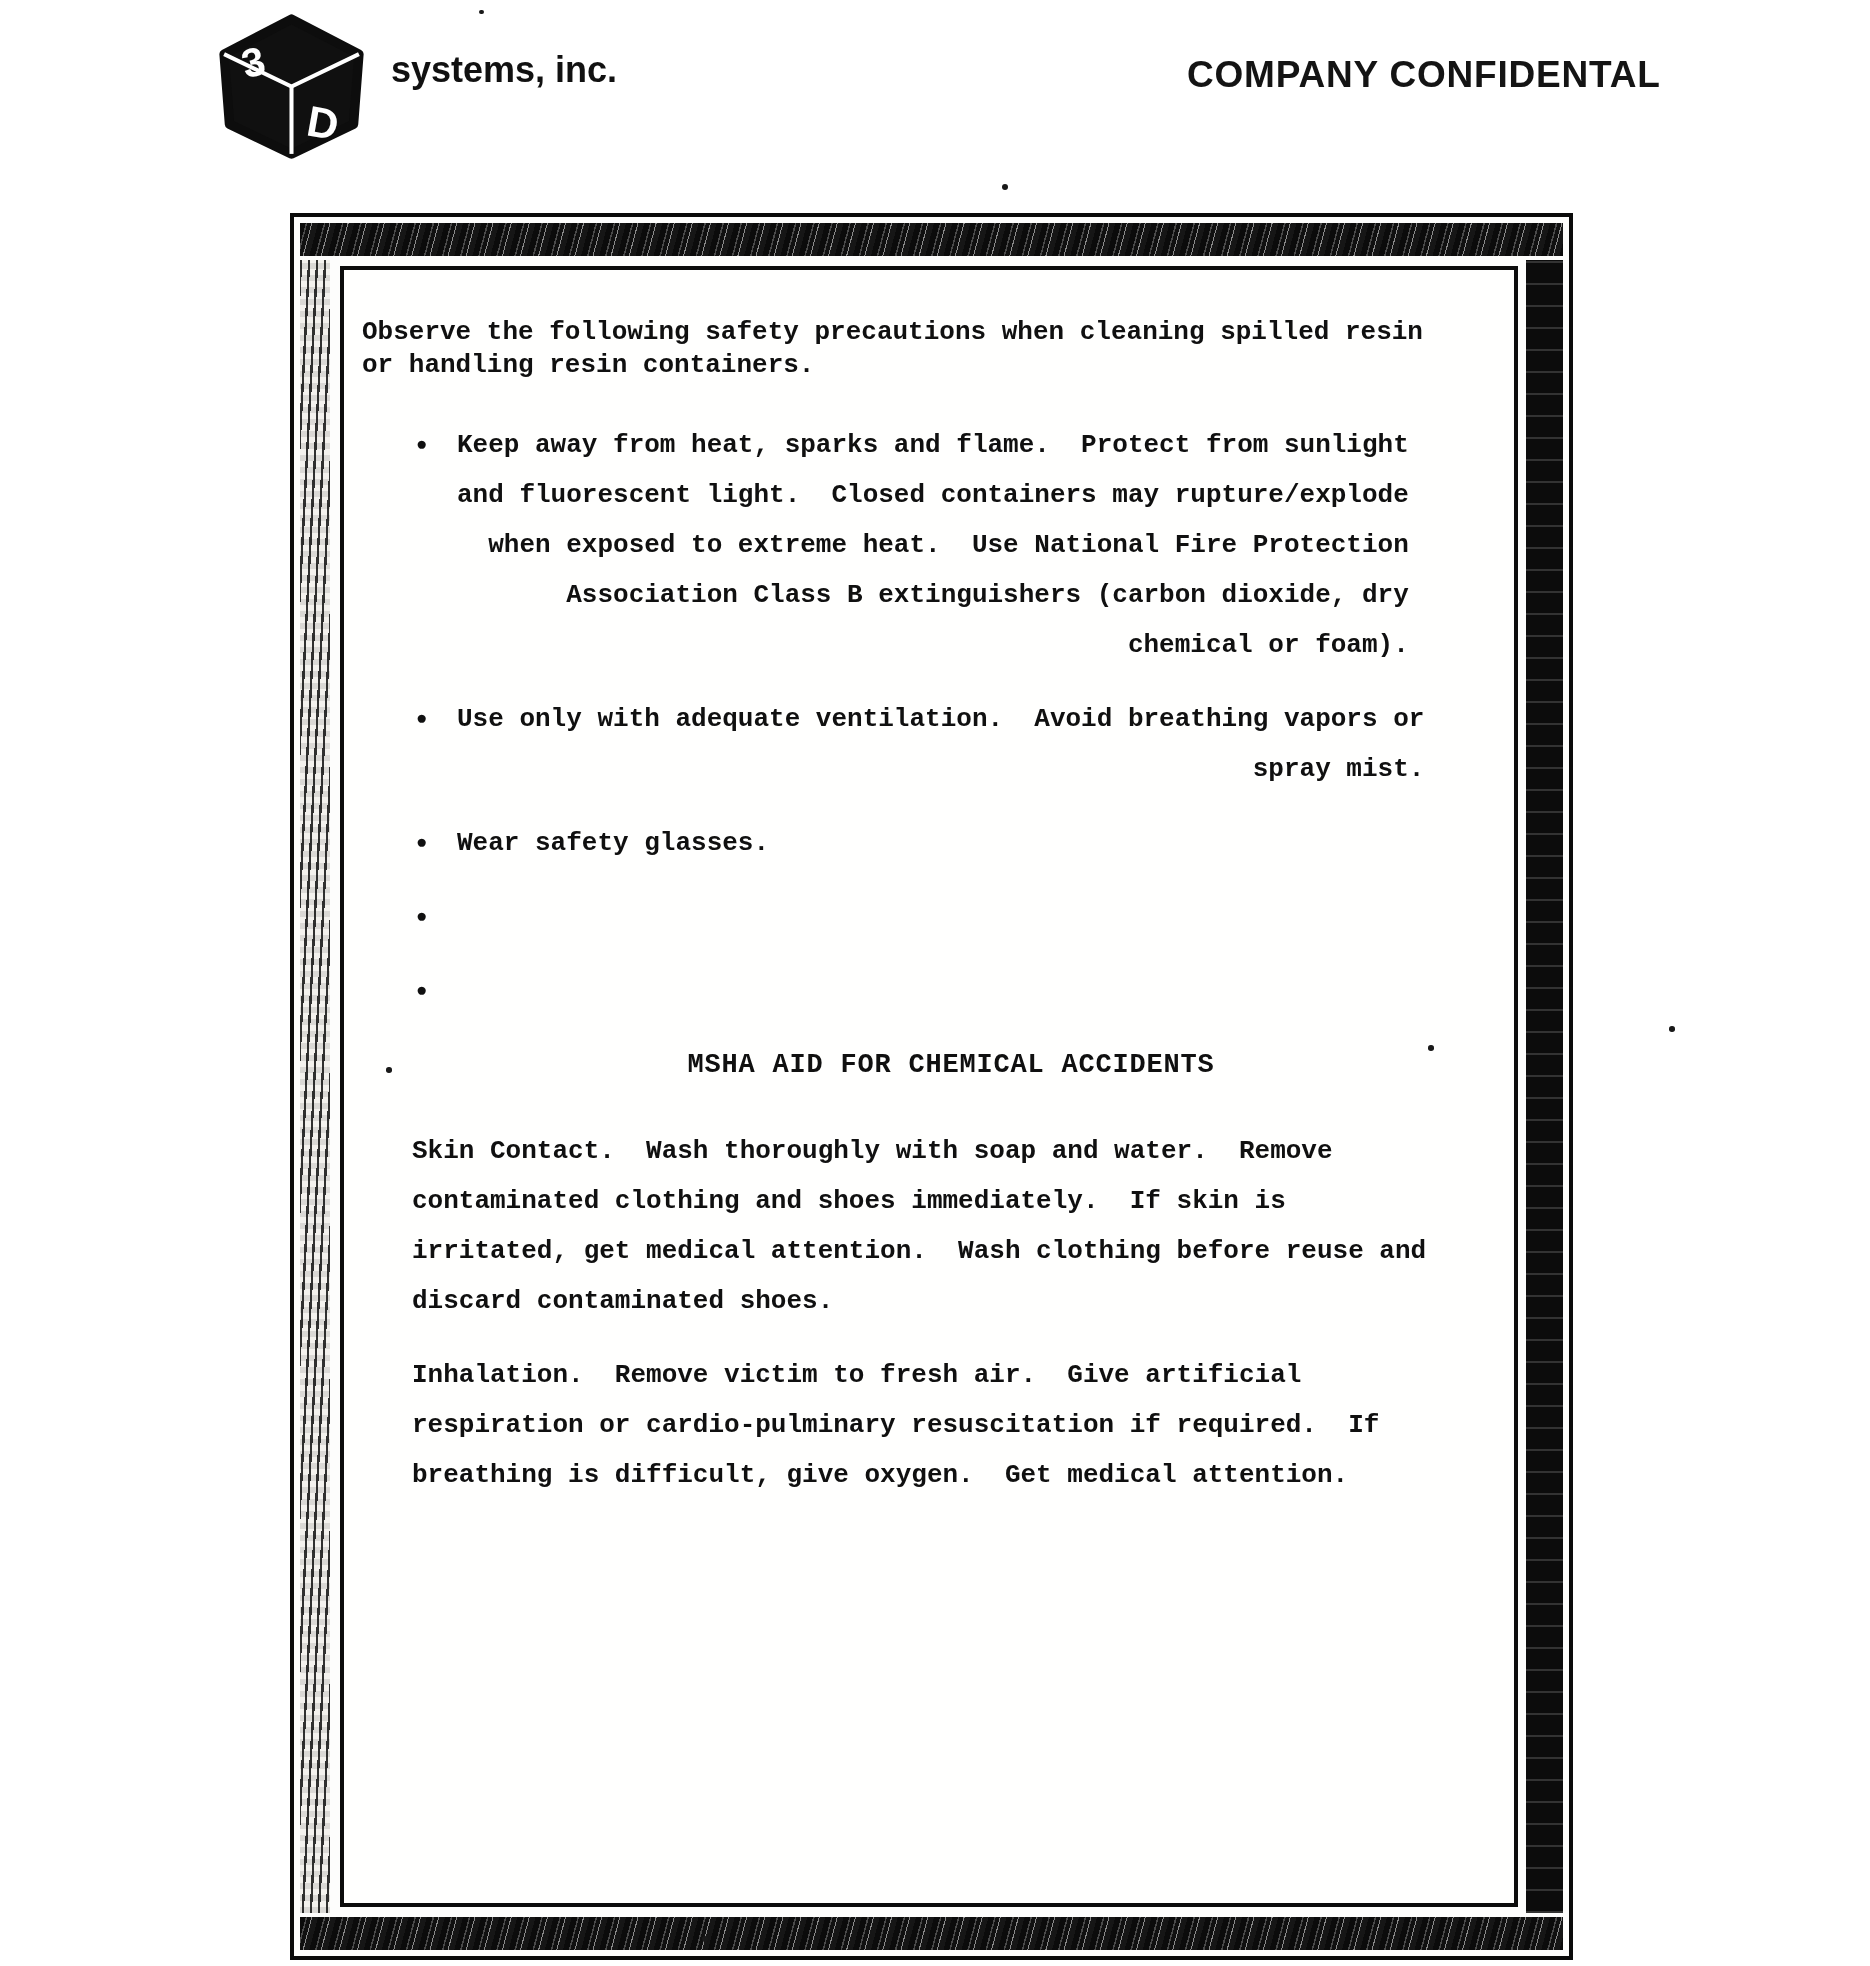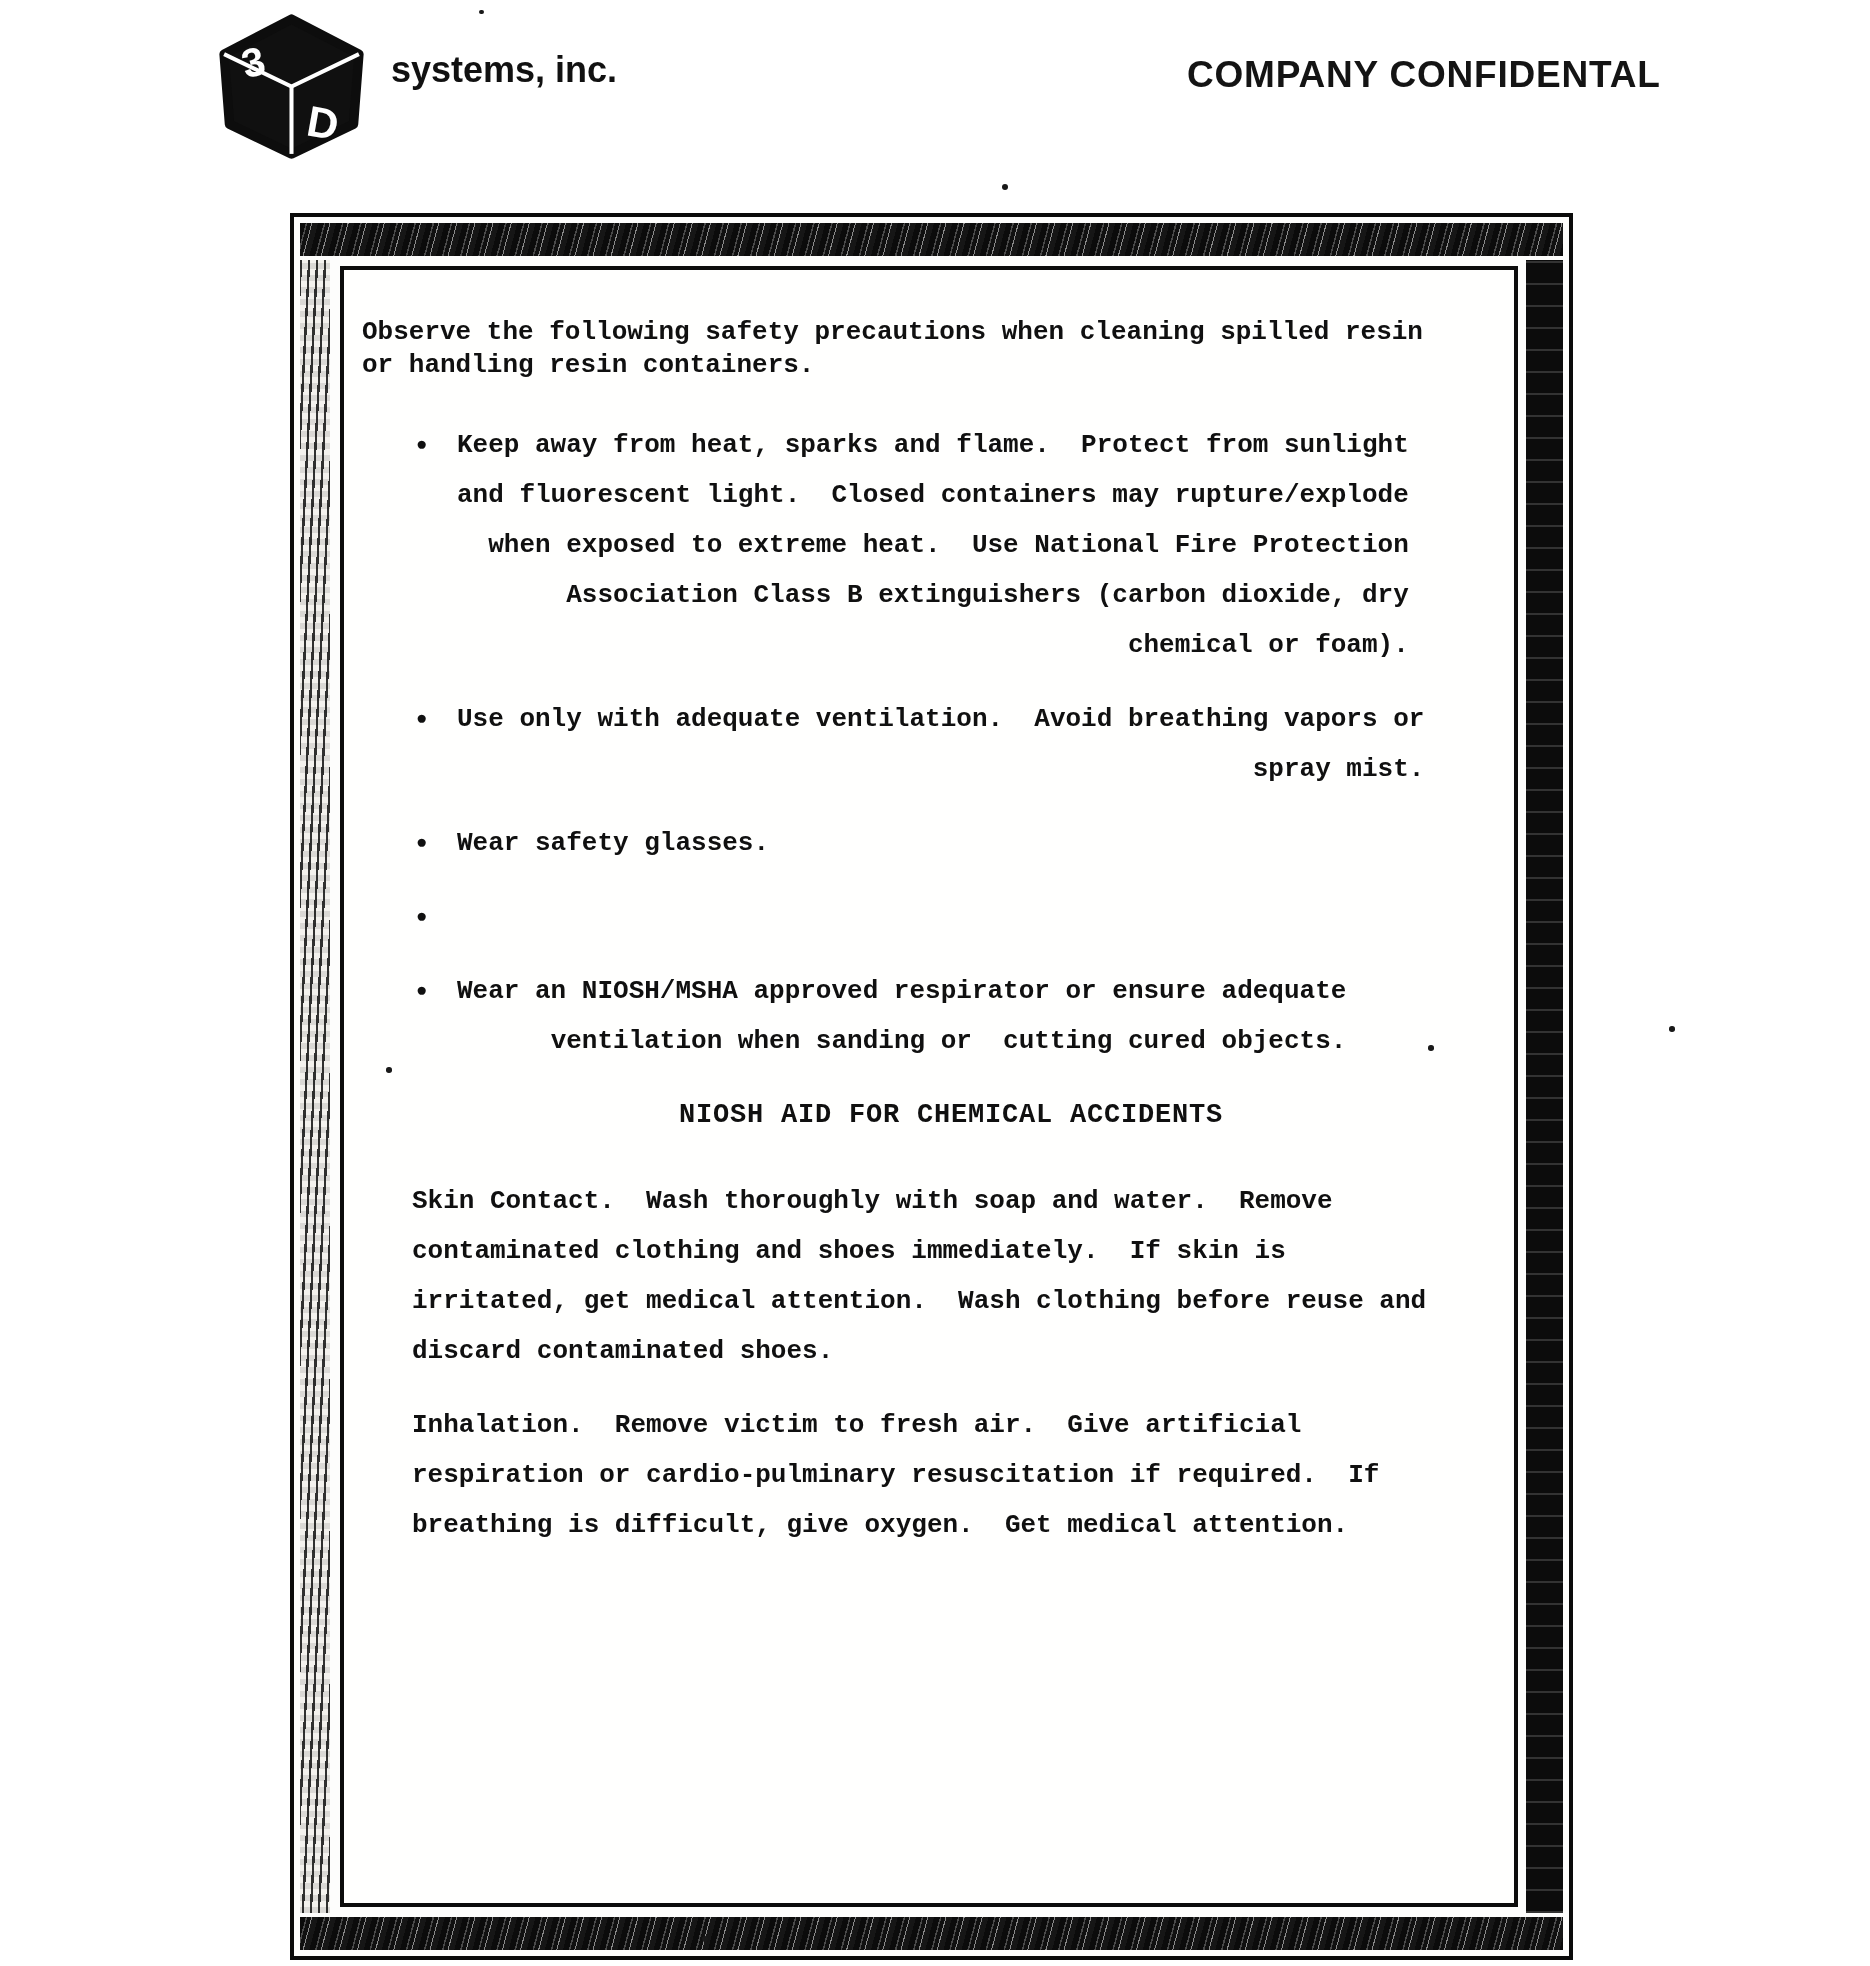--- a/index.html
+++ b/index.html
@@ -116,25 +116,23 @@
       <span class="bullet-marker">●</span>
       <span class="bullet-text">Wear safety glasses.</span>
     </div>
 
     <div class="bullet-row">
       <span class="bullet-marker">●</span>
     </div>
 
     <div class="bullet-row">
       <span class="bullet-marker">●</span>
-      <span class="bullet-text">Wear an NIOSH/MSHA approved respirator or ensure adequate
-ventilation when sanding or  cutting cured objects.</span>
     </div>
 
-    <h2 class="first-aid-heading">NIOSH AID FOR CHEMICAL ACCIDENTS</h2>
+    <h2 class="first-aid-heading">MSHA AID FOR CHEMICAL ACCIDENTS</h2>
 
     <p class="aid-para">Skin Contact.  Wash thoroughly with soap and water.  Remove
 contaminated clothing and shoes immediately.  If skin is
 irritated, get medical attention.  Wash clothing before reuse and
 discard contaminated shoes.</p>
     <p class="aid-para">Inhalation.  Remove victim to fresh air.  Give artificial
 respiration or cardio-pulminary resuscitation if required.  If
 breathing is difficult, give oxygen.  Get medical attention.</p>
 
   </div>

